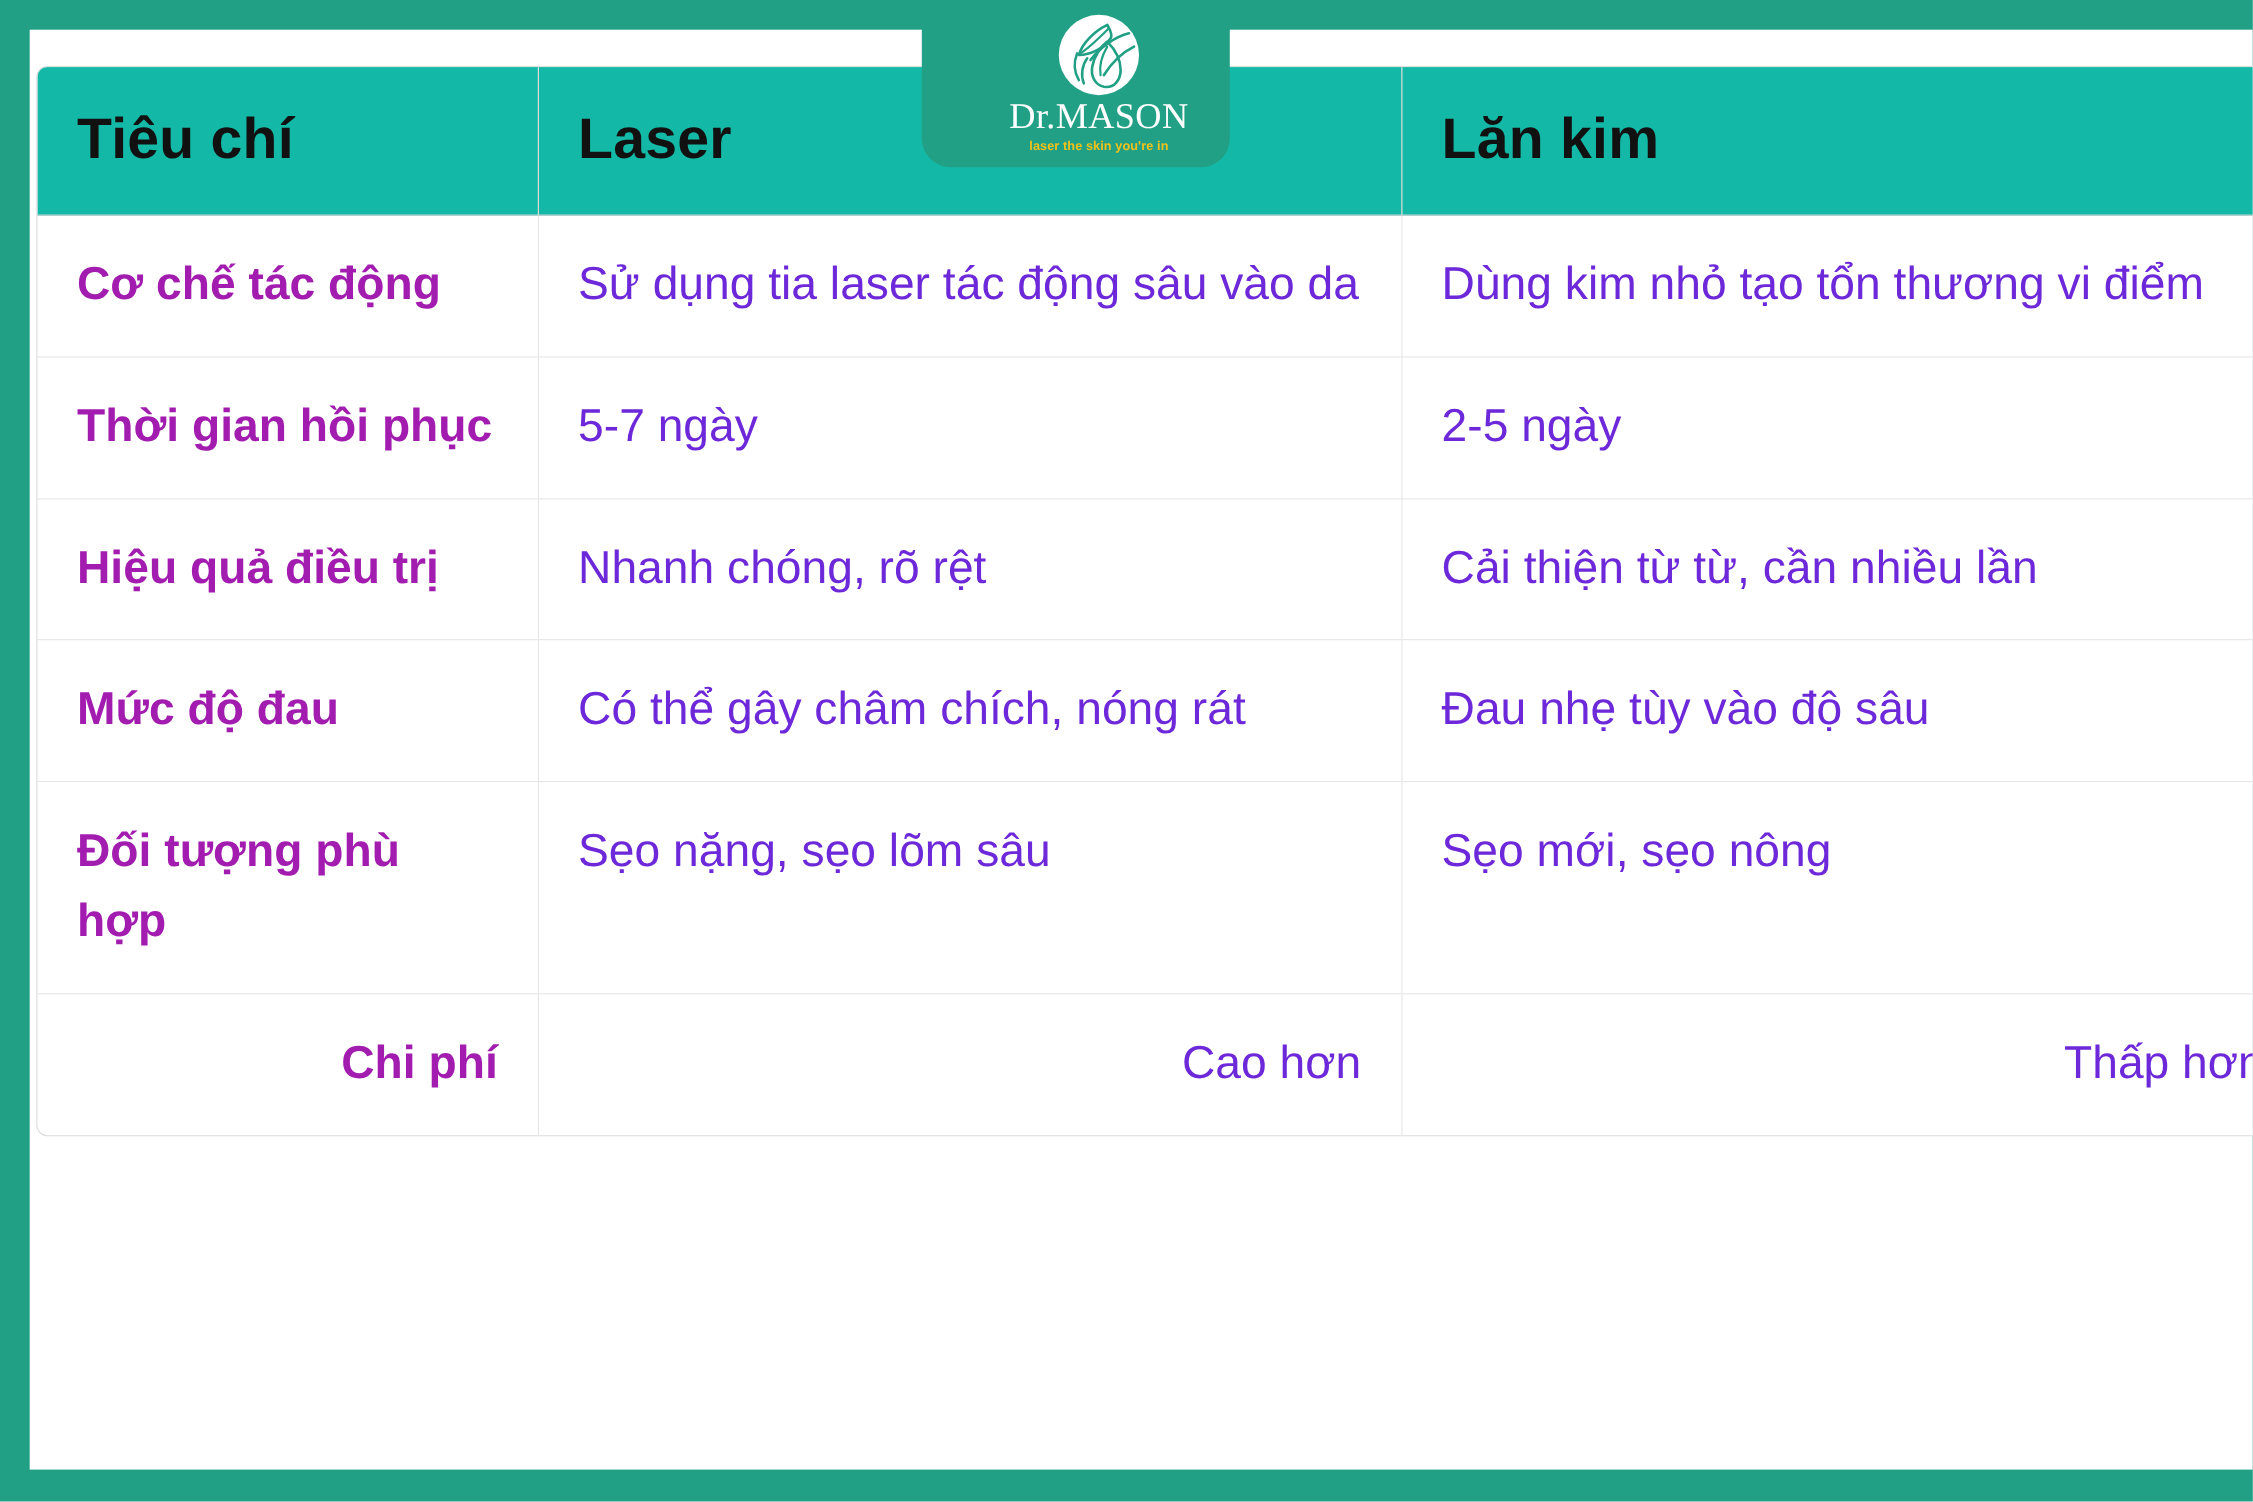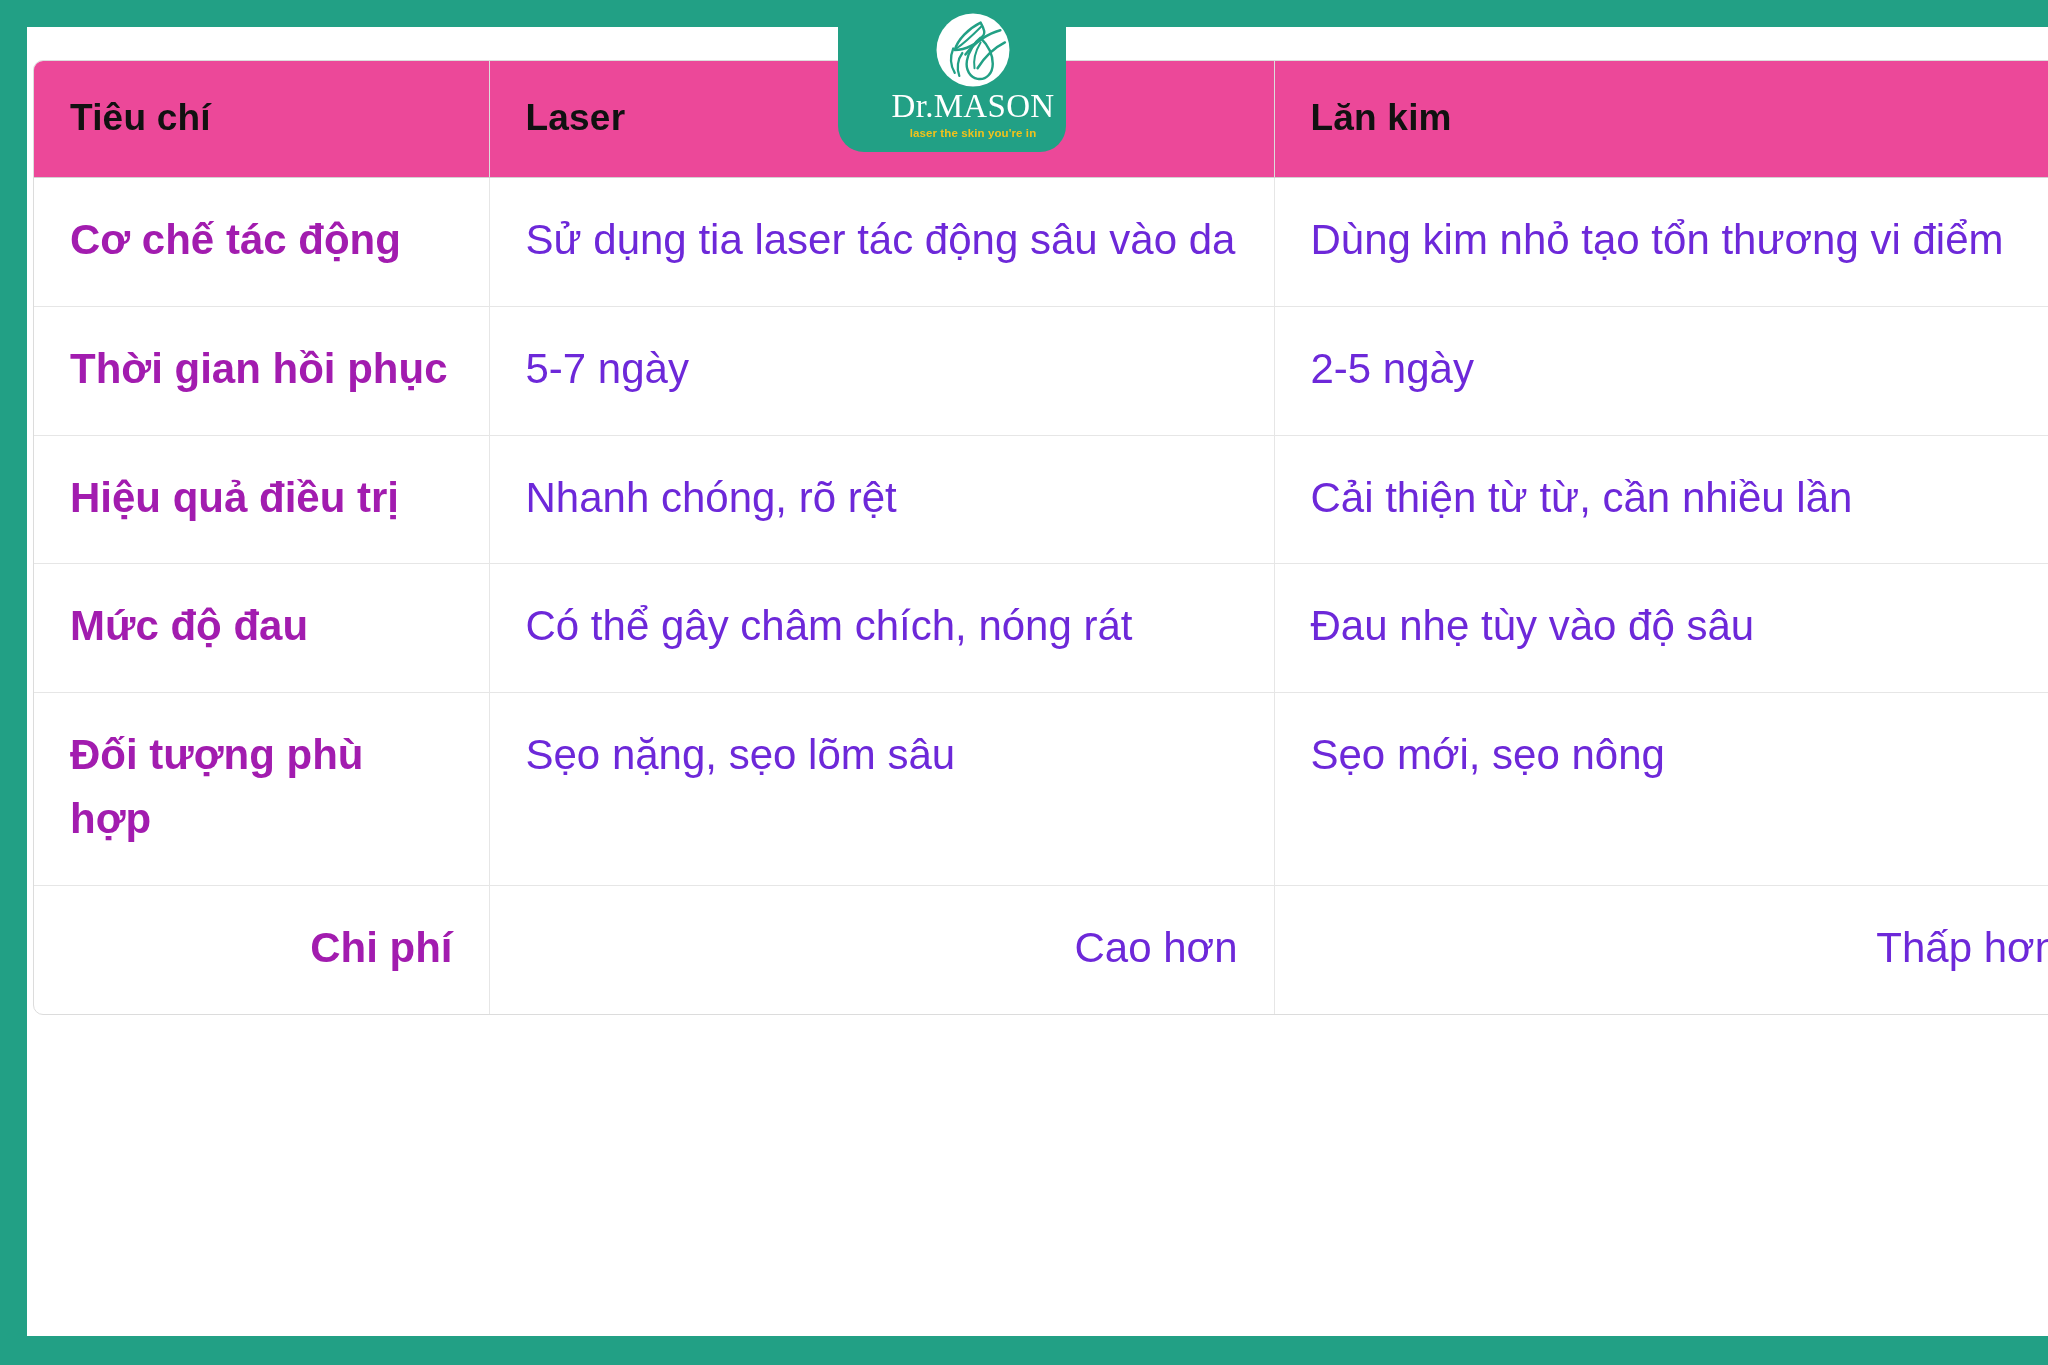--- a/index.html
+++ b/index.html
@@ -31,23 +31,23 @@
   }
   table{
     border-collapse:collapse;
     width:2060px;
     table-layout:fixed;
   }
   col.c1{width:455px;}
   col.c2{width:785px;}
   col.c3{width:820px;}
   thead th{
-    background:#ec4899;
+    background:#14b8a6;
     text-align:left;
-    font-size:37px;
+    font-size:52px;
     font-weight:bold;
     color:#111;
     padding:36px 36px 38px 36px;
     border-right:1px solid #dcdcdc;
     border-bottom:1px solid #d2d2d2;
     letter-spacing:.2px;
     margin-top:48px;
   }
   thead th:last-child{border-right:none;}
   tbody td{
@@ -62,21 +62,21 @@
   tbody td:last-child{border-right:none;}
   tbody tr:last-child td{border-bottom:none;text-align:right;}
   tbody td.label{
     font-weight:bold;
     color:#a21caf;
   }
   
   #logo-badge{
     position:absolute;
     left:838px;top:0;
-    width:228px;height:152px;
+    width:280px;height:152px;
     background:#22a085;
     border-bottom-left-radius:26px;
     border-bottom-right-radius:26px;
     z-index:50;
     display:flex;
     flex-direction:column;
     align-items:center;
     justify-content:flex-start;
     padding-top:12px;
     box-sizing:border-box;

